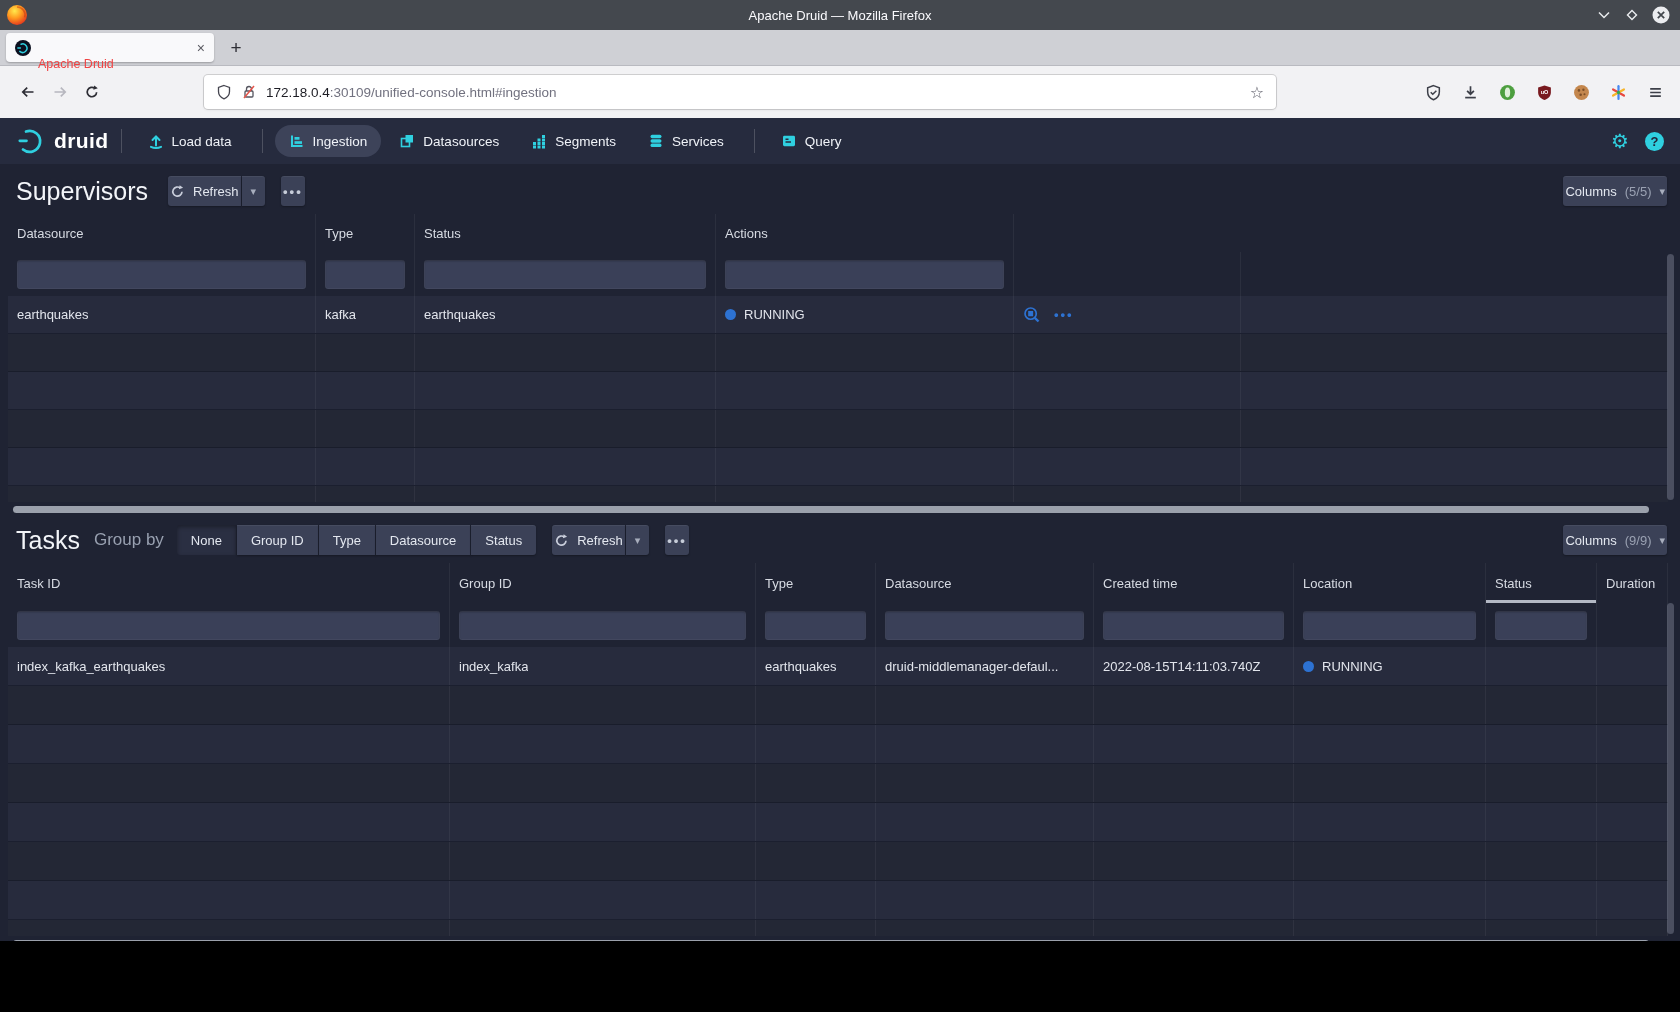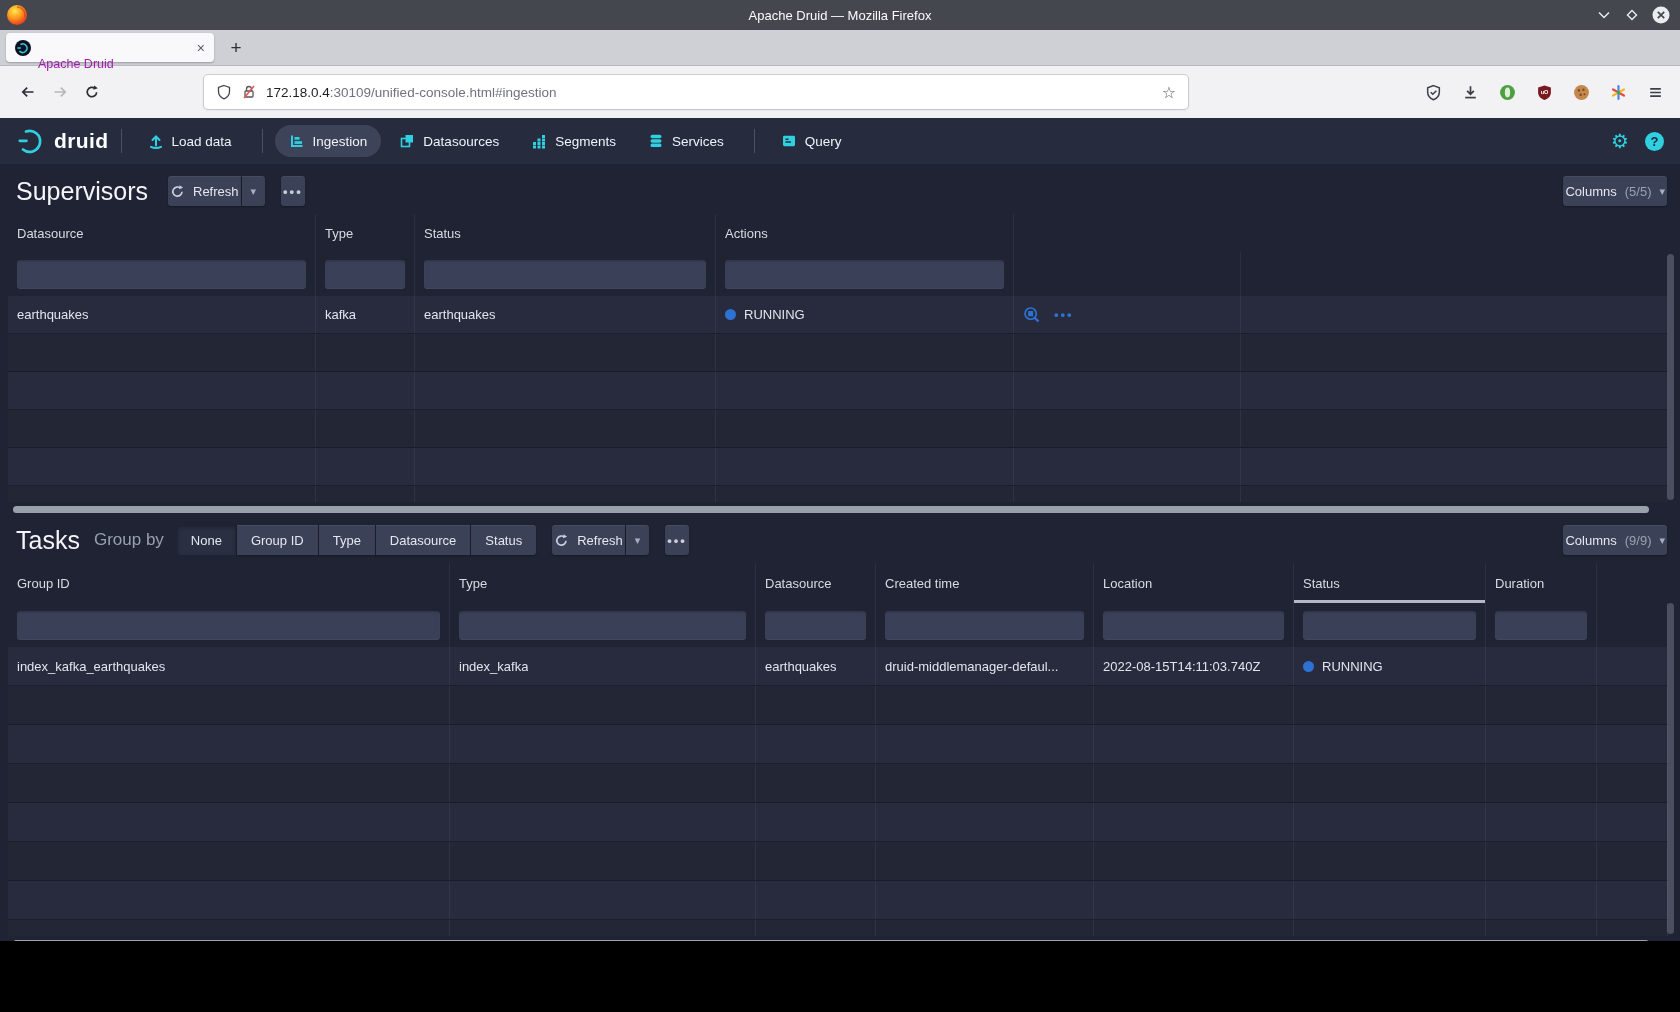--- a/index.html
+++ b/index.html
@@ -9,28 +9,28 @@
   
   .titlebar { height:30px; background:#44484e; display:flex; align-items:center; position:relative; }
   .fx-logo { margin-left:6px; display:flex; }
   .win-title { position:absolute; left:0; right:0; text-align:center; color:#fbfbfe; font-size:13px; }
   .win-controls { position:absolute; right:10px; display:flex; gap:12px; align-items:center; }
   .win-controls span { display:flex; }
 
   
   .tabbar { height:36px; background:#cfd0d5; display:flex; align-items:center; padding-left:2px; border-bottom:1px solid #b9bac0; }
   .tab { display:flex; align-items:center; gap:7px; background:#f9f9fb; border-radius:4px; height:29px; margin-left:4px; padding:0 9px; width:208px; box-shadow:0 1px 2px rgba(0,0,0,.25); }
-  .tab-title { font-size:12.5px; color:#a21caf; flex:1; white-space:nowrap; overflow:hidden;margin-top:33px; }
+  .tab-title { font-size:12.5px; color:#ef4444; flex:1; white-space:nowrap; overflow:hidden;margin-top:33px; }
   .tab-close { color:#5b5b63; font-size:14px; cursor:default; }
   .newtab { width:28px; height:28px; margin-left:8px; display:grid; place-items:center; font-size:19px; color:#2f2f36; }
 
   
   .toolbar { height:52px; background:#f2f2f4; display:flex; align-items:center; padding:0 12px; }
   .navbtn { width:32px; height:32px; display:grid; place-items:center; border-radius:4px; }
-  .urlbar { margin-left:96px; width:984px; height:34px; background:#fff; border-radius:4px;
+  .urlbar { margin-left:96px; width:1072px; height:34px; background:#fff; border-radius:4px;
             box-shadow:0 0 0 1px rgba(0,0,0,.14), 0 1px 3px rgba(0,0,0,.08);
             display:flex; align-items:center; padding:0 12px; gap:9px; }
   .url-text { font-size:13.5px; flex:1; white-space:nowrap; overflow:hidden; }
   .url-host { color:#1d1d24; }
   .url-rest { color:#71717f; }
   .url-star { font-size:16px; color:#5f5f6a; font-family:"DejaVu Sans", sans-serif; }
   .ext-icons { margin-left:auto; display:flex; align-items:center; gap:11px; }
   .ext-icons span { display:grid; place-items:center; width:26px; height:26px; }
 
   
@@ -485,20 +485,23 @@
       <span class="btn btn-columns">
         <span>Columns</span>
         <span class="col-count">(9/9)</span>
         <span class="caret-glyph">▾</span>
       </span>
     </div>
 
     <div class="tbl">
       <div class="grid gtask thead">
         <div class="td">
+            <span>Task ID</span>
+          </div>
+        <div class="td">
             <span>Group ID</span>
           </div>
         <div class="td">
             <span>Type</span>
           </div>
         <div class="td">
             <span>Datasource</span>
           </div>
         <div class="td">
             <span>Created time</span>

